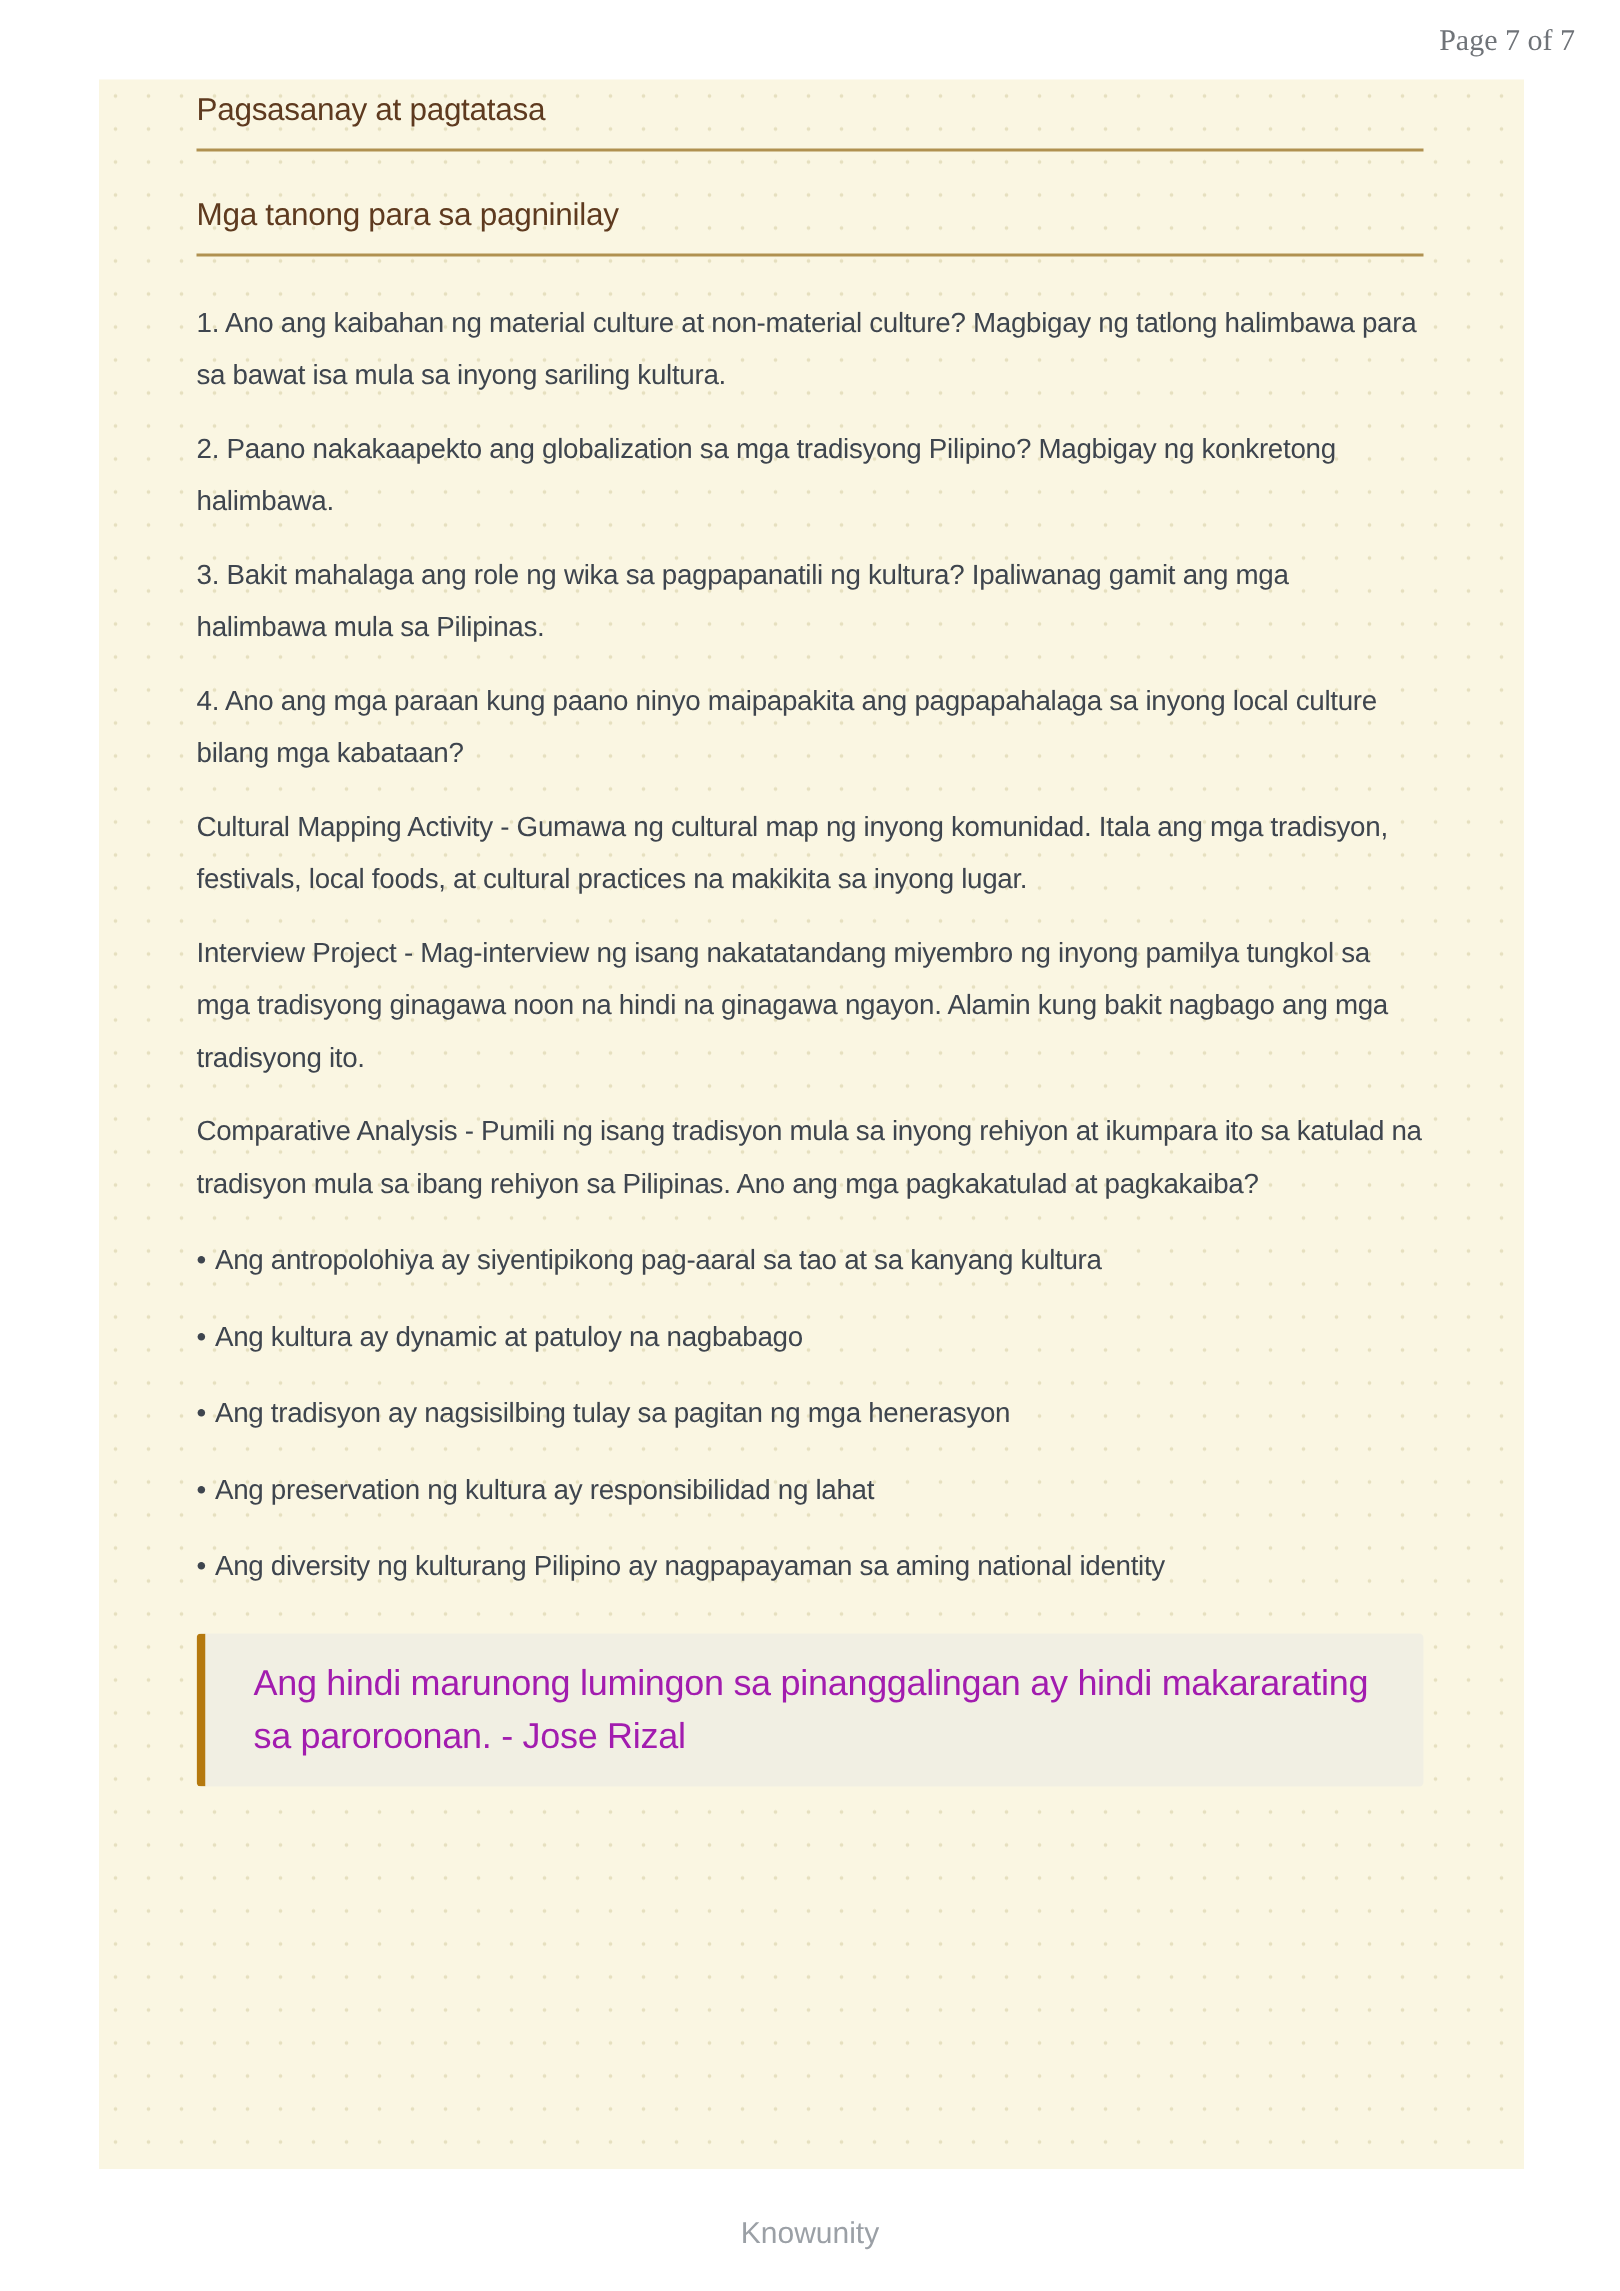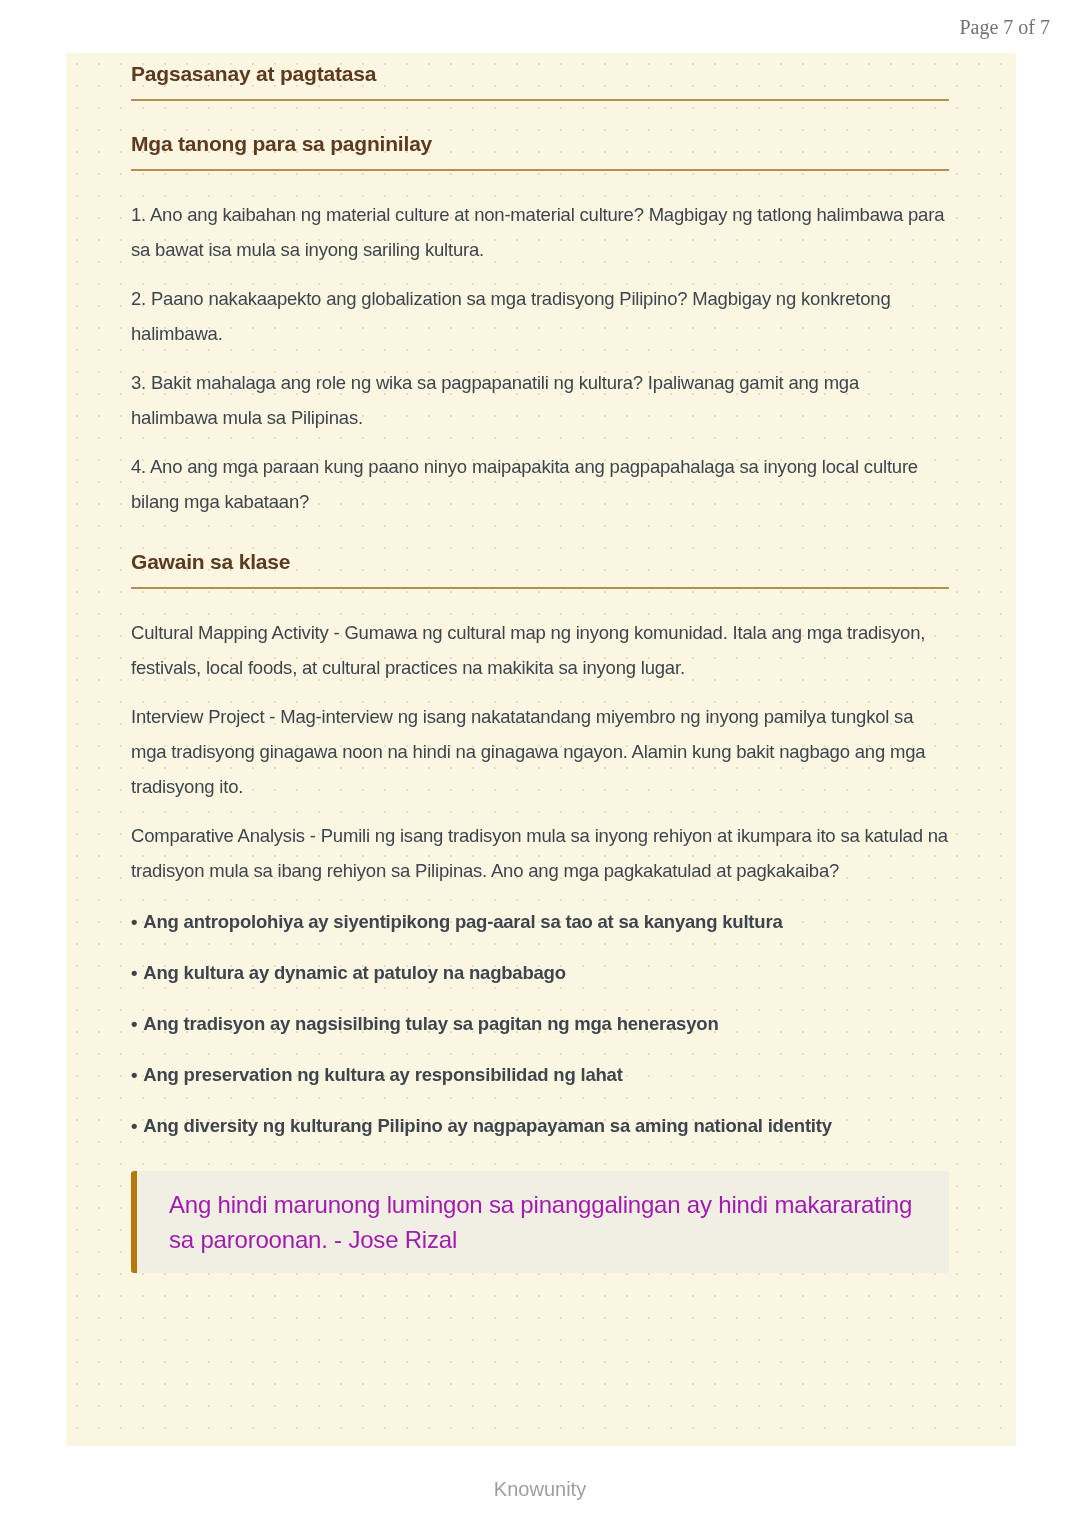--- a/index.html
+++ b/index.html
@@ -30,37 +30,36 @@
     background-image: radial-gradient(circle, rgba(205,196,148,0.45) 1.2px, rgba(0,0,0,0) 1.4px);
     background-size: 22px 22px;
     padding: 4px 67px 55px 65px;
   }
   h2.section-title {
     margin: 30px 0 26px 0;
     padding-bottom: 12px;
     border-bottom: 2px solid #b09150;
     color: #5e3a1f;
     font-size: 21px;
-    font-weight: bold;
+    font-weight: normal;
     letter-spacing: -0.2px;
     line-height: 26px;
   }
   h2.section-title.first {
     margin-top: 4px;
   }
   p.body-text {
     margin: 14px 0;
     color: #3e454e;
     font-size: 18.5px;
     letter-spacing: -0.2px;
     line-height: 35px;
   }
   .bullet-list p.body-text {
     margin: 16px 0;
-    font-weight: bold;
   }
   .bullet-glyph {
     margin-right: 6px;
   }
   .quote-block {
     position: relative;
     margin-top: 28px;
     background: #f1efe3;
     padding: 16px 34px 16px 32px;
     border-left: 6px solid #b5790e;
@@ -89,21 +88,20 @@
 
   <h2 class="section-title first">Pagsasanay at pagtatasa</h2>
 
   <h2 class="section-title">Mga tanong para sa pagninilay</h2>
 
   <p class="body-text">1. Ano ang kaibahan ng material culture at non-material culture? Magbigay ng tatlong halimbawa para sa bawat isa mula sa inyong sariling kultura.</p>
   <p class="body-text">2. Paano nakakaapekto ang globalization sa mga tradisyong Pilipino? Magbigay ng konkretong halimbawa.</p>
   <p class="body-text">3. Bakit mahalaga ang role ng wika sa pagpapanatili ng kultura? Ipaliwanag gamit ang mga halimbawa mula sa Pilipinas.</p>
   <p class="body-text">4. Ano ang mga paraan kung paano ninyo maipapakita ang pagpapahalaga sa inyong local culture bilang mga kabataan?</p>
 
-  <h2 class="section-title">Gawain sa klase</h2>
 
   <p class="body-text">Cultural Mapping Activity - Gumawa ng cultural map ng inyong komunidad. Itala ang mga tradisyon, festivals, local foods, at cultural practices na makikita sa inyong lugar.</p>
   <p class="body-text">Interview Project - Mag-interview ng isang nakatatandang miyembro ng inyong pamilya tungkol sa mga tradisyong ginagawa noon na hindi na ginagawa ngayon. Alamin kung bakit nagbago ang mga tradisyong ito.</p>
   <p class="body-text">Comparative Analysis - Pumili ng isang tradisyon mula sa inyong rehiyon at ikumpara ito sa katulad na tradisyon mula sa ibang rehiyon sa Pilipinas. Ano ang mga pagkakatulad at pagkakaiba?</p>
 
 
   <div class="bullet-list">
     <p class="body-text"><span class="bullet-glyph">•</span><span>Ang antropolohiya ay siyentipikong pag-aaral sa tao at sa kanyang kultura</span></p>
     <p class="body-text"><span class="bullet-glyph">•</span><span>Ang kultura ay dynamic at patuloy na nagbabago</span></p>
     <p class="body-text"><span class="bullet-glyph">•</span><span>Ang tradisyon ay nagsisilbing tulay sa pagitan ng mga henerasyon</span></p>

